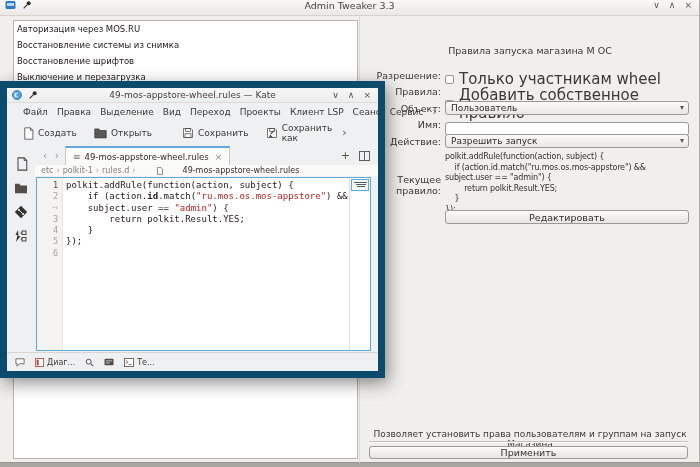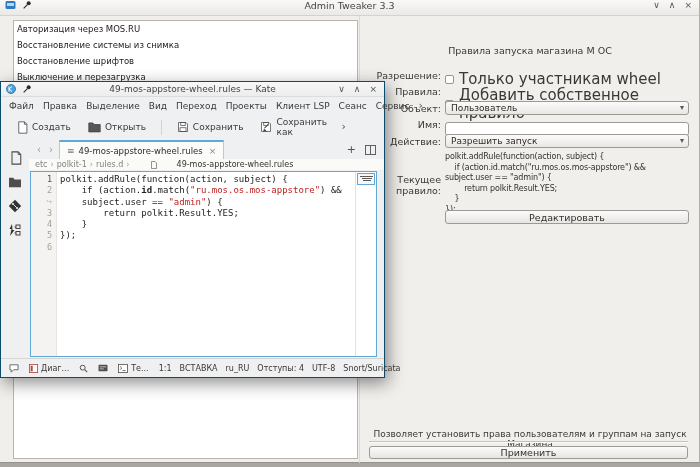--- a/index.html
+++ b/index.html
@@ -39,25 +39,25 @@
   .tfield{height:14px;width:100%;background:#fff;border:1px solid #9c9a96;border-radius:3px;
           font-size:9px;padding:0 4px;font-family:"DejaVu Sans",sans-serif;}
   .rulecode{font-size:8px;letter-spacing:-0.15px;line-height:10.5px;color:#33312e;white-space:pre-wrap;word-break:break-word;}
   .pbtn{background:linear-gradient(#fcfbfa,#e7e5e2);border:1px solid #9c9a96;border-radius:3px;
         font-size:9.5px;color:#33312e;display:flex;align-items:center;justify-content:center;}
   .hint{position:absolute;top:413px;left:0;width:100%;text-align:center;font-size:9px;color:#3b3834;}
   .hsep{position:absolute;top:425px;left:9px;width:319px;border-top:1px solid #c6c3bf;border-bottom:1px solid #fbfaf9;}
 
   
   .kate-window{position:absolute;left:0;top:81px;width:385px;height:297px;background:#eff0f1;
-               border:1px solid #0c4a6e;box-shadow:3px 5px 16px rgba(0,0,0,.45);display:flex;flex-direction:column;}
+               border:7px solid #0c4a6e;box-shadow:3px 5px 16px rgba(0,0,0,.45);display:flex;flex-direction:column;}
   .k-titlebar{height:15px;flex:none;background:linear-gradient(#f7f7f7,#eceded);border-bottom:1px solid #dcdcdc;
               display:flex;align-items:center;position:relative;padding:0 5px;}
   .k-titlebar .tb-title{font-size:9px;}
-  .menubar{height:17px;flex:none;display:flex;align-items:center;gap:9px;padding:0 10px 0 8px;font-size:9px;color:#3a3a3a;}
+  .menubar{height:17px;flex:none;display:flex;align-items:center;gap:9px;padding:0 10px 0 16px;font-size:9px;color:#3a3a3a;}
   .menu-item{cursor:default;white-space:nowrap;}
   .chev{color:#55524e;font-size:11px;line-height:10px;}
   .menubar .chev{margin-left:auto;}
   .toolbar{height:26px;flex:none;display:flex;align-items:center;padding:0 8px;gap:3px;}
   .tool-btn{display:flex;align-items:center;gap:4px;font-size:9px;color:#3a3a3a;padding:3px 7px;border-radius:2px;}
   .tool-sep{width:1px;height:15px;background:#d4d2cf;margin:0 5px;}
   .toolbar .chev{margin-left:auto;margin-right:30px;}
 
   .k-body{flex:1;display:flex;min-height:0;}
   .k-sidebar{width:28px;flex:none;display:flex;flex-direction:column;align-items:center;padding-top:9px;gap:6px;}
@@ -409,23 +409,15 @@
       <span class="sb-item">
         <span>
           <svg width="10" height="9" viewBox="0 0 12 11">
               <rect x="0.5" y="0.5" width="11" height="10" fill="#fff" stroke="#55524e"></rect>
               <path d="M2.5 3l2 2-2 2" fill="none" stroke="#55524e" stroke-width="1.1"></path>
               <line x1="5.5" y1="8" x2="9" y2="8" stroke="#55524e"></line>
             </svg>
         </span>
         <span>Те...</span>
       </span>
-      <span class="sb-right">
-        <span class="sb-item">1:1</span>
-        <span class="sb-item">ВСТАВКА</span>
-        <span class="sb-item">ru_RU</span>
-        <span class="sb-item">Отступы: 4</span>
-        <span class="sb-item">UTF-8</span>
-        <span class="sb-item">Snort/Suricata</span>
-      </span>
     </div>
   </div>
 </div>
 
 </body></html>

